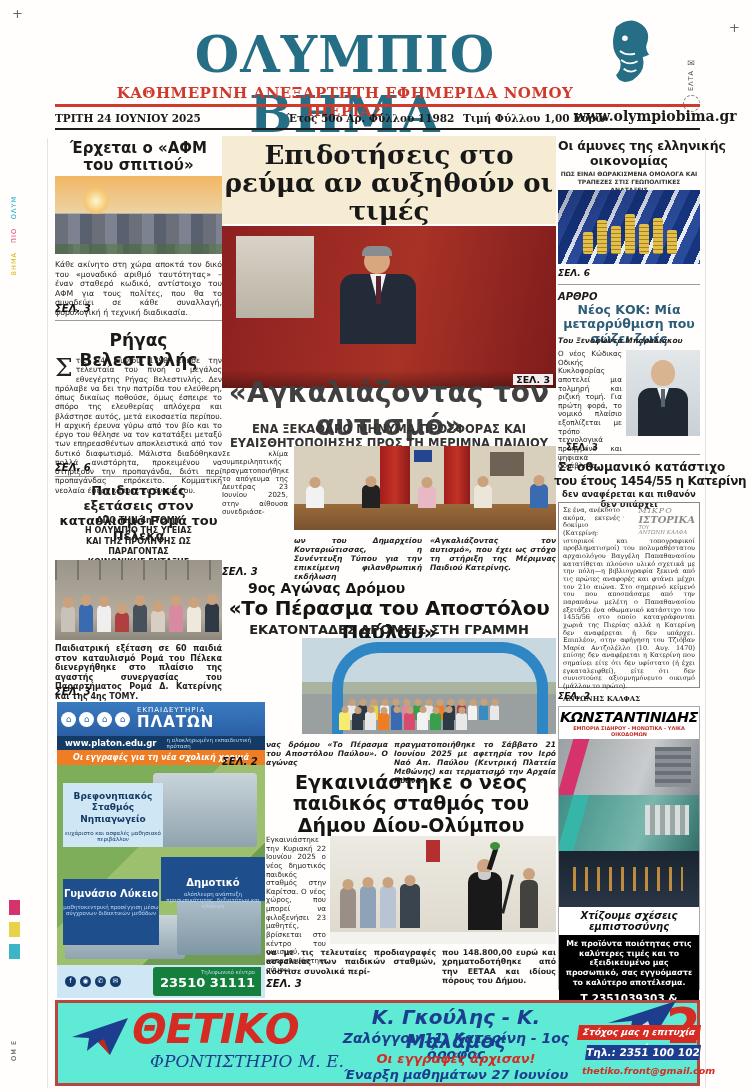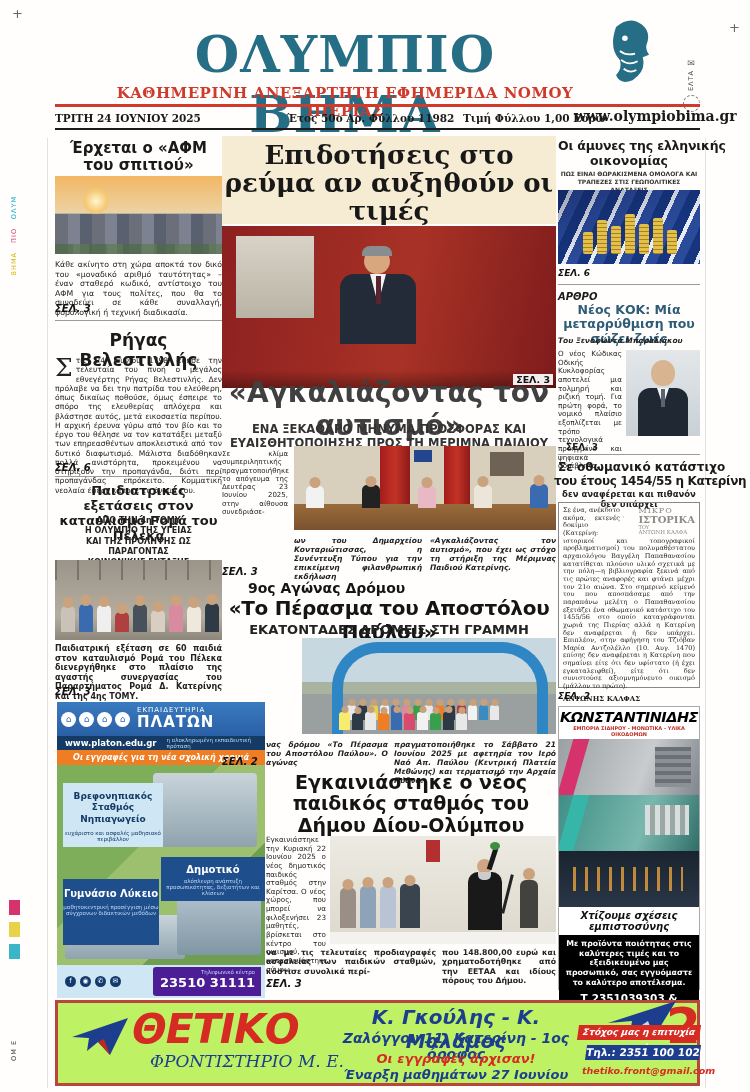--- a/index.html
+++ b/index.html
@@ -140,38 +140,38 @@
     <div class="abs b i c" style="left:0;top:48px;width:208px;height:15px;background:#ef7d24;color:#fff;font-size:8px;line-height:15px;">Οι εγγραφές για τη νέα σχολική χρονιά ξεκίνησαν!</div>
 
     <div class="abs" style="left:0;top:63px;width:208px;height:200px;background:linear-gradient(135deg,#7fae5a 0 40%,#9cc06e 40% 70%,#6f9e52 70%);">
       <div class="abs" style="left:96px;top:8px;width:104px;height:74px;background:linear-gradient(#c9d4da,#8fa3ae);border-radius:4px;"></div>
       <div class="abs" style="left:8px;top:150px;width:120px;height:44px;background:linear-gradient(#c9d4da,#8fa3ae);border-radius:3px;"></div>
       <div class="abs" style="left:120px;top:120px;width:84px;height:70px;background:linear-gradient(#b8c8d2,#7f97a4);border-radius:3px;"></div>
       <div class="abs c" style="left:6px;top:18px;width:100px;height:64px;background:#cfe6f5;color:#143a66;padding-top:8px;box-sizing:border-box;">
         <div class="b" style="font-size:9px;line-height:1.25;">Βρεφονηπιακός Σταθμός Νηπιαγωγείο</div>
         <div style="font-size:5.5px;margin-top:5px;">ευχάριστο και ασφαλές μαθησιακό περιβάλλον</div>
       </div>
-      <div class="abs c" style="left:104px;top:92px;width:104px;height:44px;background:#1f4e8c;color:#fff;padding-top:7px;box-sizing:border-box;">
+      <div class="abs c" style="left:104px;top:92px;width:104px;height:44px;background:#1f4e8c;color:#fff;padding-top:20px;box-sizing:border-box;">
         <div class="b" style="font-size:10px;">Δημοτικό</div>
         <div style="font-size:5.5px;margin-top:3px;color:#bcd9f2;">ολόπλευρη ανάπτυξη προσωπικότητας, δεξιοτήτων και κλίσεων</div>
       </div>
       <div class="abs c" style="left:6px;top:114px;width:96px;height:66px;background:#1f4e8c;color:#fff;padding-top:9px;box-sizing:border-box;">
         <div class="b" style="font-size:10px;line-height:1.2;">Γυμνάσιο Λύκειο</div>
         <div style="font-size:5.5px;margin-top:4px;color:#bcd9f2;">μαθητοκεντρική προσέγγιση μέσω σύγχρονων διδακτικών μεθόδων</div>
       </div>
     </div>
 
     <div class="abs" style="left:0;top:263px;width:208px;height:33px;background:#cfe6f5;display:flex;align-items:center;">
       <div style="display:flex;flex-wrap:wrap;width:78px;margin-left:8px;row-gap:4px;">
         <span class="soc">f</span>
         <span class="soc">◉</span>
         <span class="soc">✆</span>
         <span class="soc">✉</span>
       </div>
-      <div class="abs" style="left:96px;top:2px;width:108px;height:29px;background:#4c1d95;color:#fff;text-align:right;padding:2px 6px;box-sizing:border-box;border-radius:3px 0 0 3px;">
+      <div class="abs" style="left:96px;top:2px;width:108px;height:29px;background:#15803d;color:#fff;text-align:right;padding:2px 6px;box-sizing:border-box;border-radius:3px 0 0 3px;">
         <div style="font-size:5.5px;color:#bcd9f2;">Τηλεφωνικό κέντρο</div>
         <div class="b" style="font-size:13px;">23510 31111</div>
       </div>
     </div>
   </div>
 
   <div class="abs" style="left:222px;top:136px;width:334px;height:88px;background:#f6ecd4;">
     <div class="serif b c" style="font-size:26px;line-height:1.08;padding-top:5px;color:#181818;">Επιδοτήσεις στο ρεύμα αν αυξηθούν οι τιμές</div>
     <div class="serif b c" style="font-size:15px;margin-top:3px;color:#4a2c20;letter-spacing:0.5px;">ΛΟΓΩ ΚΡΙΣΗΣ ΣΤΗ ΜΕΣΗ ΑΝΑΤΟΛΗ</div>
   </div>
@@ -321,21 +321,21 @@
   <div class="abs serif" style="left:558px;top:502px;width:142px;height:186px;border:1px solid #888;box-sizing:border-box;padding:4px;font-size:6.5px;line-height:1.18;color:#222;">
     <div style="float:right;width:72px;margin:0 0 2px 3px;color:#8a8a86;">
       <div style="display:flex;align-items:flex-start;">
         <svg width="18" height="20" viewBox="0 0 20 22">
           <polygon points="10,0 19,6 1,6" fill="#8a8a86"></polygon>
           <rect x="3" y="7" width="2.5" height="10" fill="#8a8a86"></rect>
           <rect x="8.5" y="7" width="2.5" height="10" fill="#8a8a86"></rect>
           <rect x="14" y="7" width="2.5" height="10" fill="#8a8a86"></rect>
           <rect x="1" y="18" width="18" height="3" fill="#8a8a86"></rect>
         </svg>
-        <div style="margin-left:14px;line-height:1;">
+        <div style="margin-left:14px;line-height:1;font-style:italic;">
           <div style="font-size:8px;letter-spacing:1px;">ΜΙΚΡΟ</div>
           <div class="b" style="font-size:10px;">ΙΣΤΟΡΙΚΑ</div>
           <div style="font-size:5px;">ΤΟΥ</div>
           <div style="font-size:5.5px;">ΑΝΤΩΝΗ ΚΑΛΦΑ</div>
         </div>
       </div>
     </div>
     <span class="j" style="display:block;text-align:justify;">Σε ένα, ανέκδοτο ακόμα, εκτενές δοκίμιο (Κατερίνη: ιστορικοί και τοπογραφικοί προβληματισμοί) του πολυμαθέστατου αρχαιολόγου Βαγγέλη Παπαθανασίου κατατίθεται πλούσιο υλικό σχετικά με την πόλη—η βιβλιογραφία ξεκινά από τις πρώτες αναφορές και φτάνει μέχρι τον 21ο αιώνα. Στο σημερινό κείμενό του που αποσπάσαμε από την παραπάνω μελέτη ο Παπαθανασίου εξετάζει ένα οθωμανικό κατάστιχο του 1455/56 στο οποίο καταγράφονται χωριά της Πιερίας αλλά η Κατερίνη δεν αναφέρεται ή δεν υπάρχει. Επιπλέον, στην αφήγηση του Τζιόβαν Μαρία Αντζολέλλο (10. Αυγ. 1470) επίσης δεν αναφέρεται η Κατερίνη που σημαίνει είτε ότι δεν υφίστατο (ή έχει εγκαταλειφθεί), είτε ότι δεν συνιστούσε αξιομνημόνευτο οικισμό (μάλλον το πρώτο).</span>
     <div class="b" style="font-size:7px;margin-top:4px;">ΑΝΤΩΝΗΣ ΚΑΛΦΑΣ</div>
   </div>
@@ -359,21 +359,21 @@
 
     <div class="b i c" style="font-size:10px;margin-top:3px;color:#111;">Χτίζουμε σχέσεις εμπιστοσύνης</div>
 
     <div style="background:#000;color:#fff;margin-top:3px;padding:4px 3px 5px;text-align:center;">
       <div class="b" style="font-size:7.8px;line-height:1.25;">Με προϊόντα ποιότητας στις καλύτερες τιμές  και το εξειδικευμένο μας προσωπικό, σας εγγυόμαστε το καλύτερο αποτέλεσμα.</div>
       <div class="b" style="font-size:10.5px;margin-top:4px;">Τ.2351039303 &amp; 34886</div>
       <div class="b" style="font-size:10px;">konstadinidis@live.com</div>
     </div>
   </div>
 
-  <div class="abs" style="left:55px;top:1000px;width:645px;height:86px;border:3px solid #b9463e;box-sizing:border-box;background:#bef264;">
+  <div class="abs" style="left:55px;top:1000px;width:645px;height:86px;border:3px solid #b9463e;box-sizing:border-box;background:#5eead4;">
 
     <div class="abs" style="left:12px;top:12px;">
       <svg width="62" height="44" viewBox="0 0 62 44">
         <path d="M2 22 L58 3 L40 40 L28 27 L17 36 L19 23 Z" fill="#1d3e8f"></path>
         <path d="M28 27 L40 40 L34 24 Z" fill="#c0271f"></path>
       </svg>
     </div>
     <div class="abs b i" style="left:74px;top:2px;font-size:41px;color:#d52b22;letter-spacing:-1px;">ΘΕΤΙΚΟ</div>
     <div class="abs serif i" style="left:92px;top:48px;font-size:17px;color:#1d3e8f;">ΦΡΟΝΤΙΣΤΗΡΙΟ Μ. Ε.</div>
 

